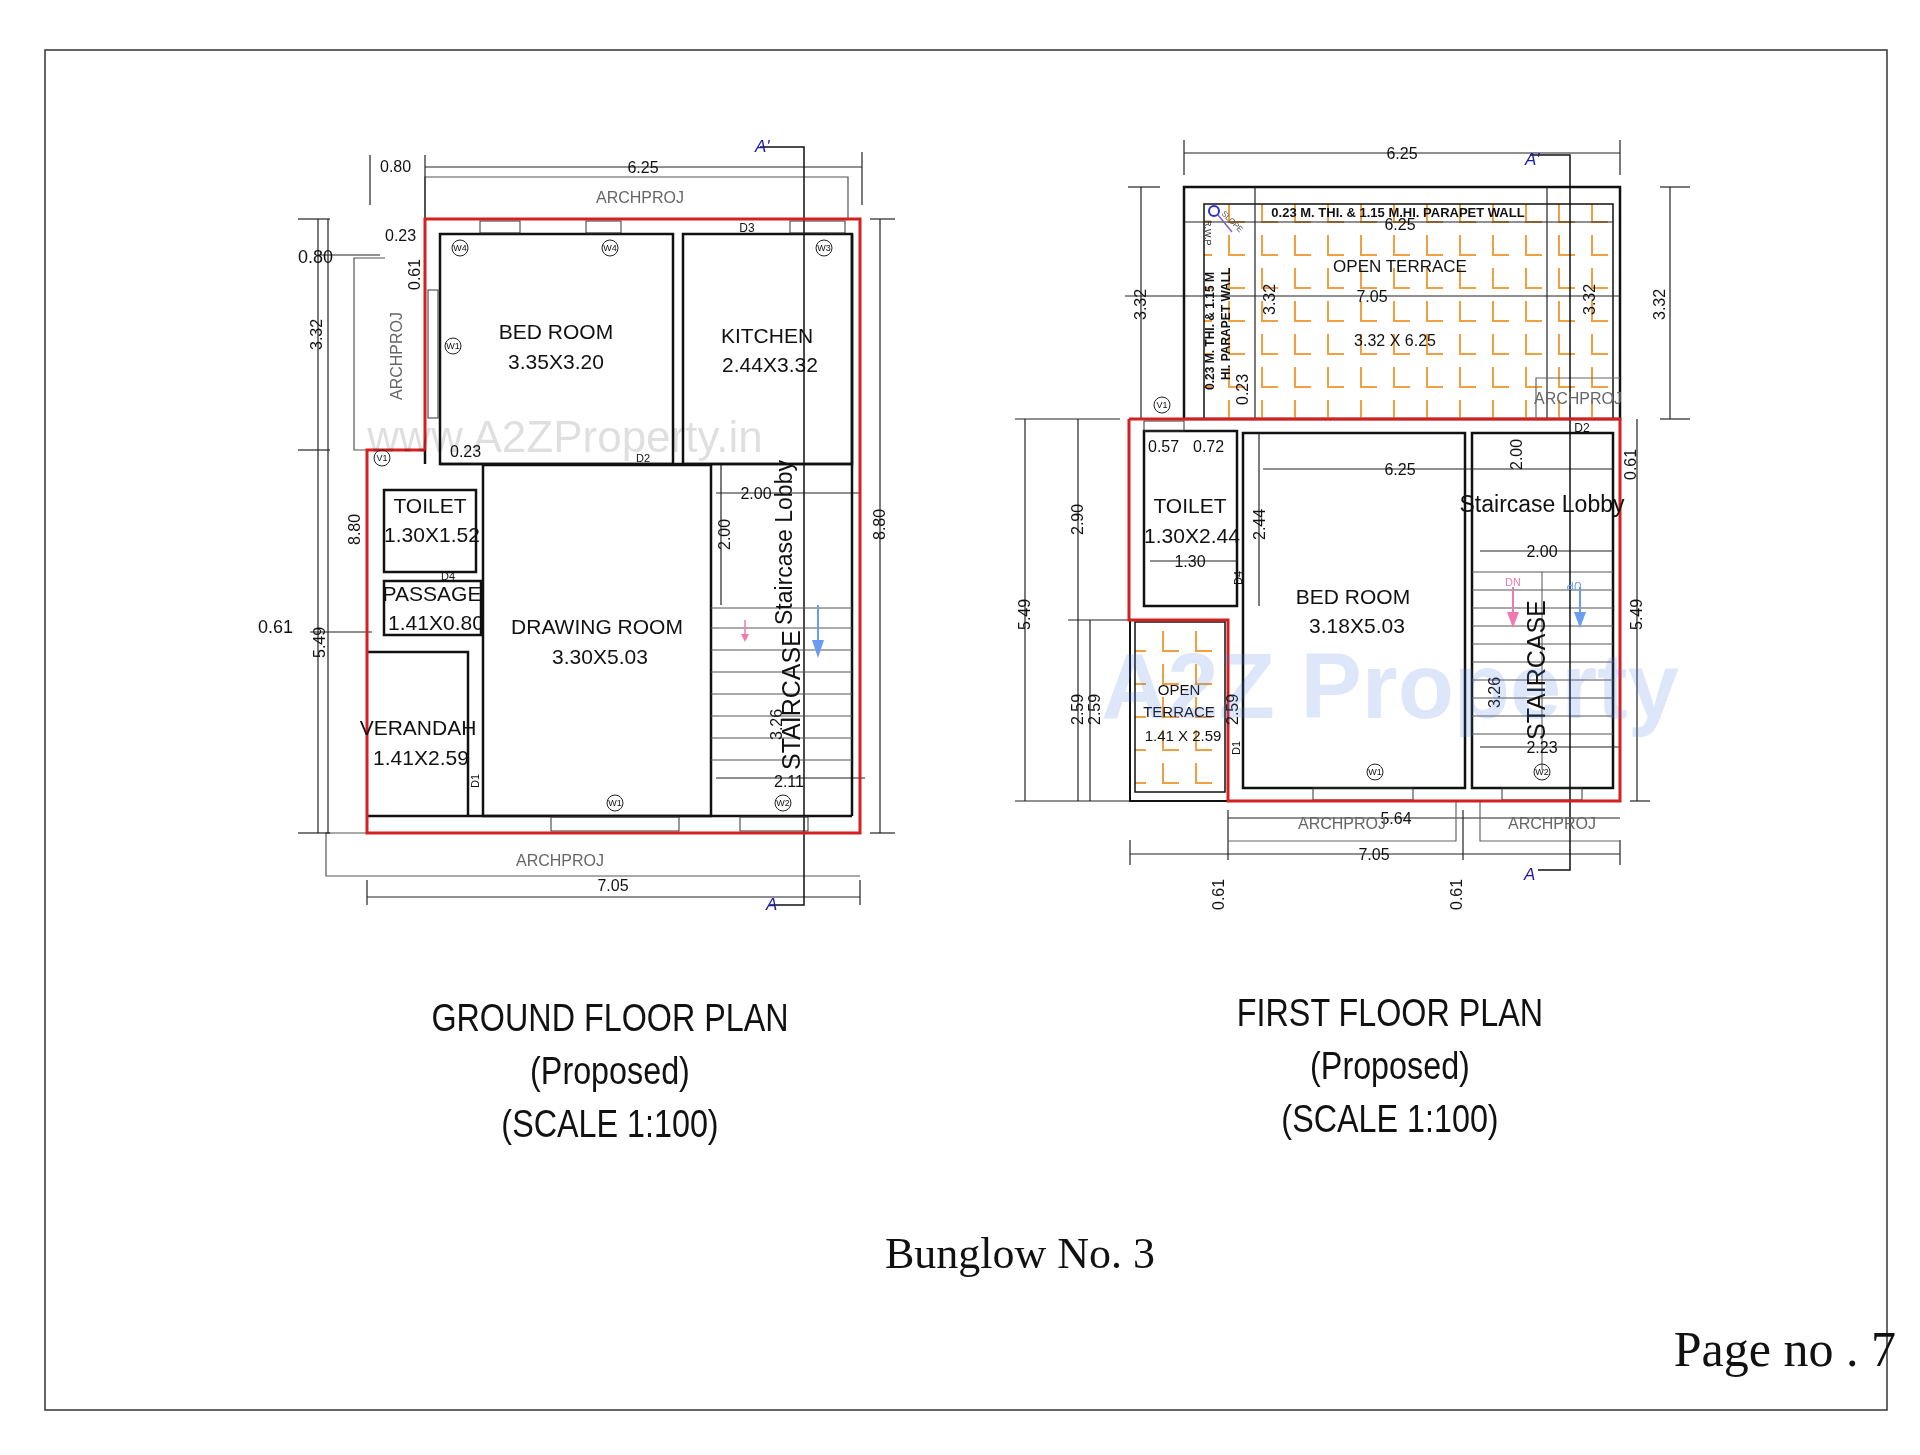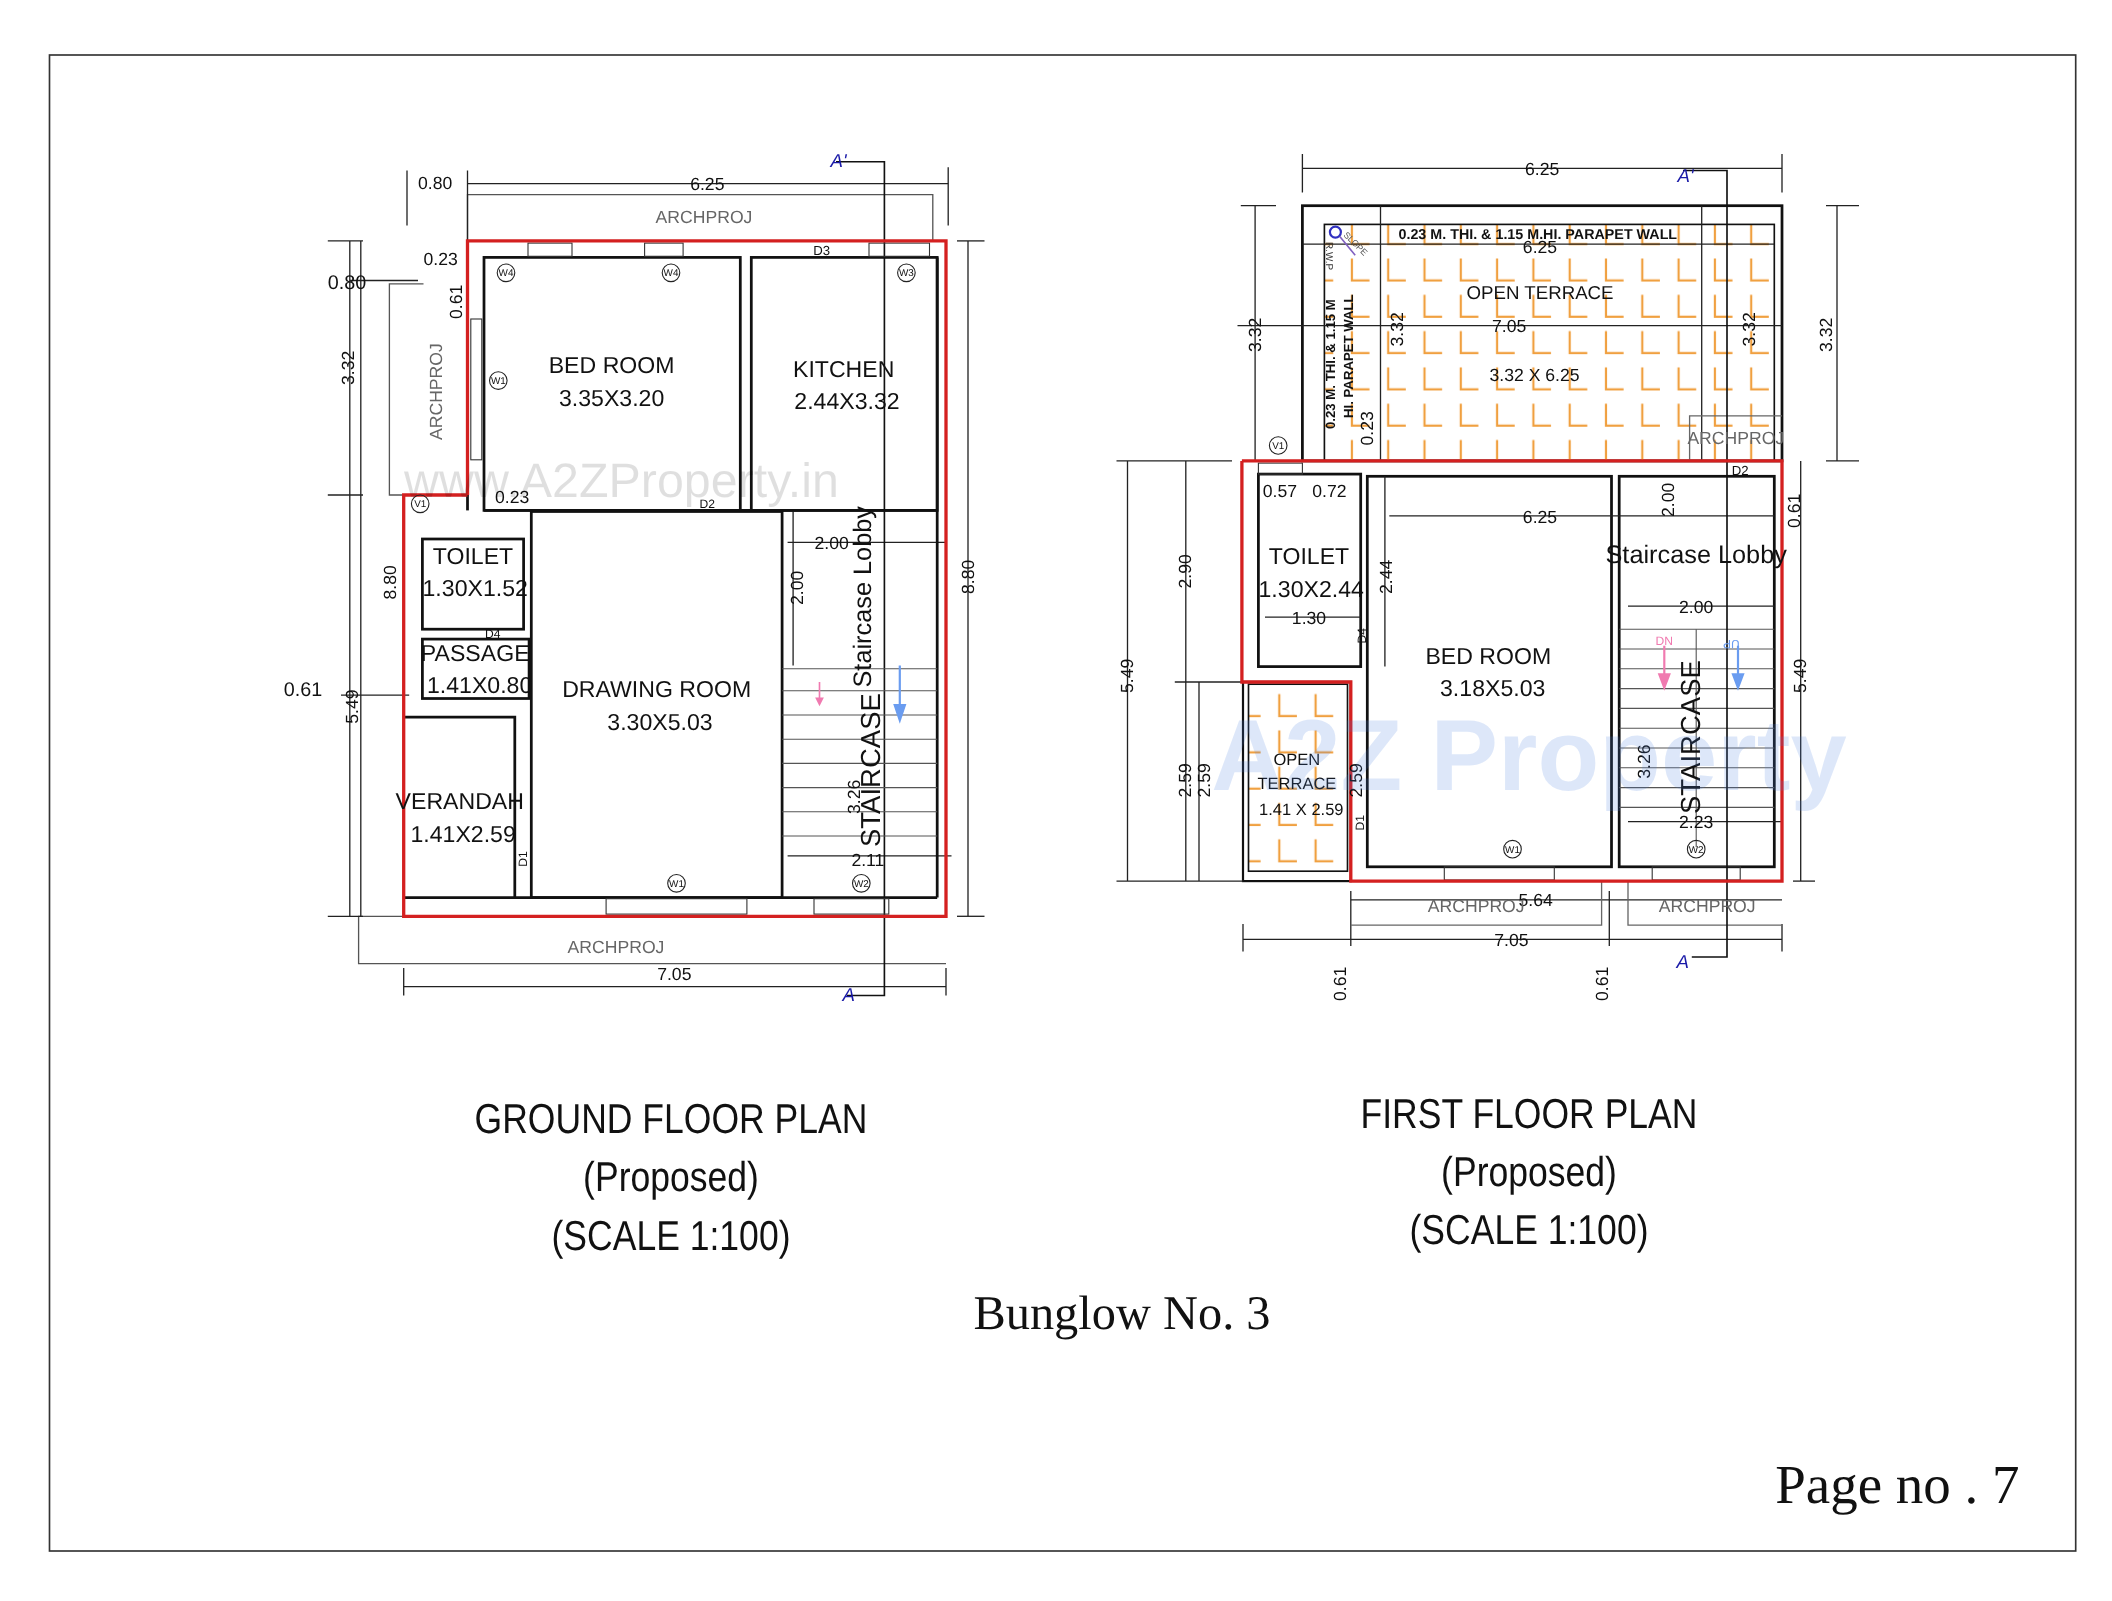--- a/index.html
+++ b/index.html
@@ -324,14 +324,14 @@
   <div>GROUND FLOOR PLAN</div>
   <div>(Proposed)</div>
   <div>(SCALE 1:100)</div>
 </div>
 <div class="title" style="left:1130px;top:987px;width:520px;">
   <div>FIRST FLOOR PLAN</div>
   <div>(Proposed)</div>
   <div>(SCALE 1:100)</div>
 </div>
 
-<div class="serif" style="left:700px;top:1168px;width:640px;text-align:center;font-size:44px;">Bunglow No. 3</div>
-<div class="serif" style="left:1576px;top:1320px;width:260px;text-align:right;font-size:50px;">Page no . 7</div>
+<div class="serif" style="left:700px;top:1228px;width:640px;text-align:center;font-size:44px;">Bunglow No. 3</div>
+<div class="serif" style="left:1636px;top:1320px;width:260px;text-align:right;font-size:50px;">Page no . 7</div>
 
 </body></html>

